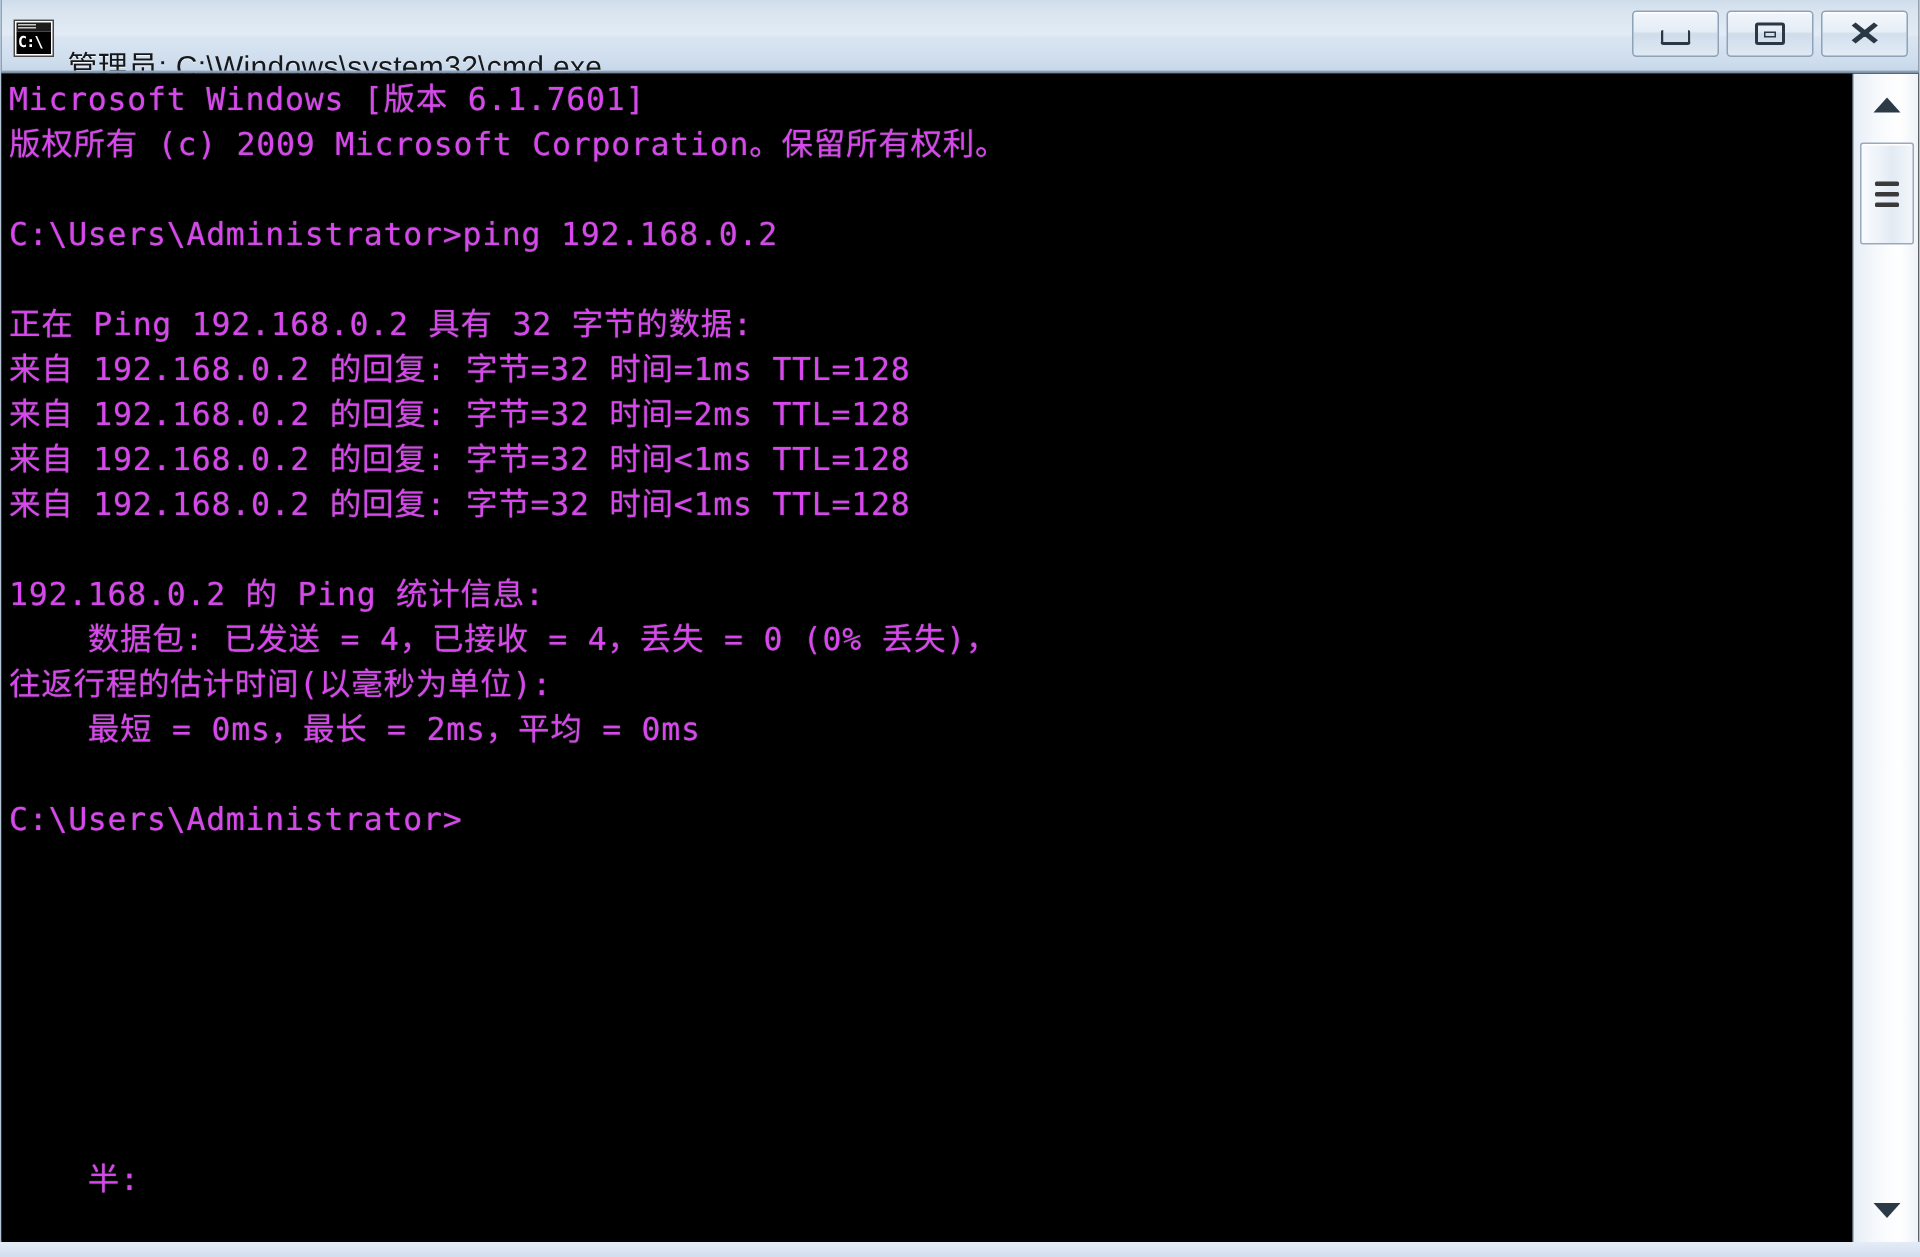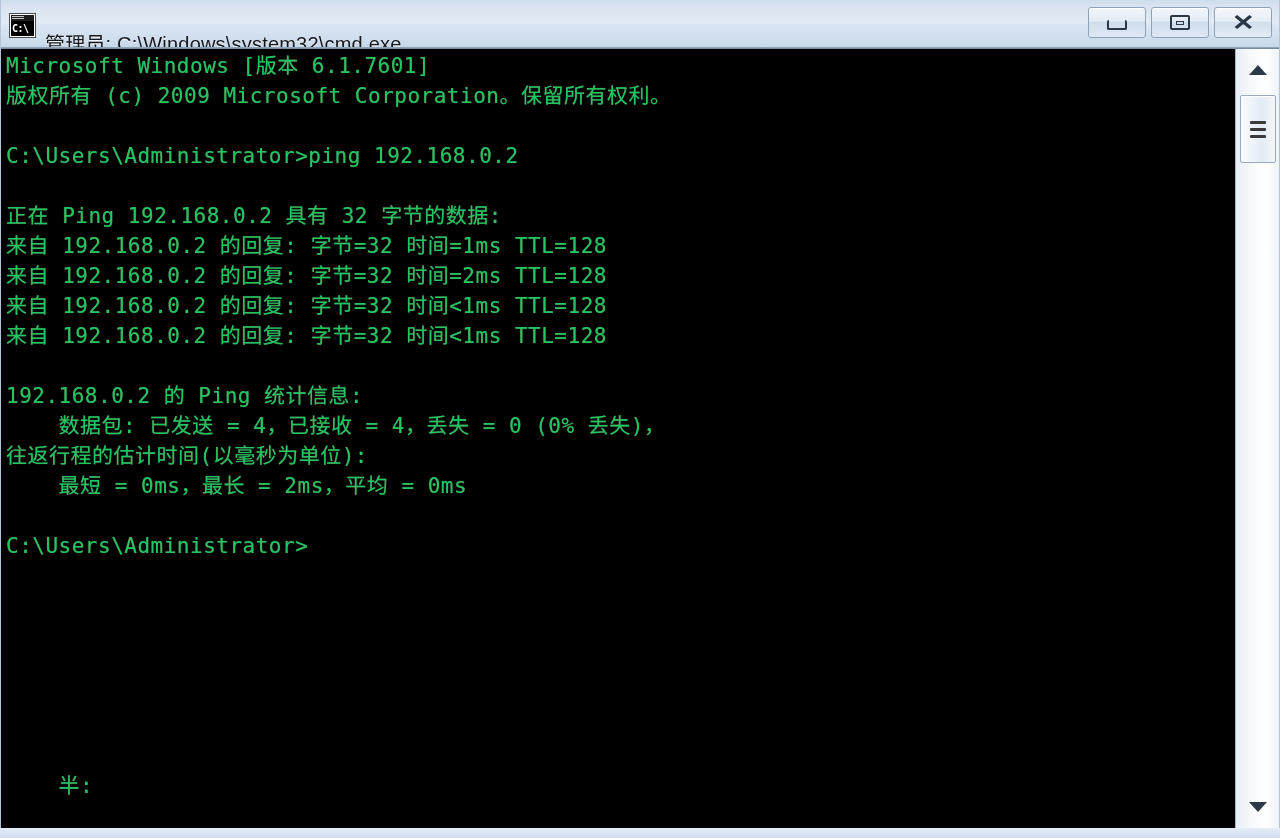--- a/index.html
+++ b/index.html
@@ -180,21 +180,21 @@
     background: #000;
     overflow: hidden;
   }
 
   .console {
     position: absolute;
     left: 5px;
     top: 0;
     right: 46px;
     bottom: 0;
-    color: #22c55e;
+    color: #d946ef;
     font-family: "DejaVu Sans Mono", "Liberation Mono", monospace;
     font-size: 21px;
     line-height: 30px;
     white-space: pre;
     letter-spacing: 0.5px;
     overflow: hidden;
     padding-top: 2px;
     text-shadow: 0 0 1px rgba(255,255,255,0.35);
   }
   .console .line { height: 30px; }

